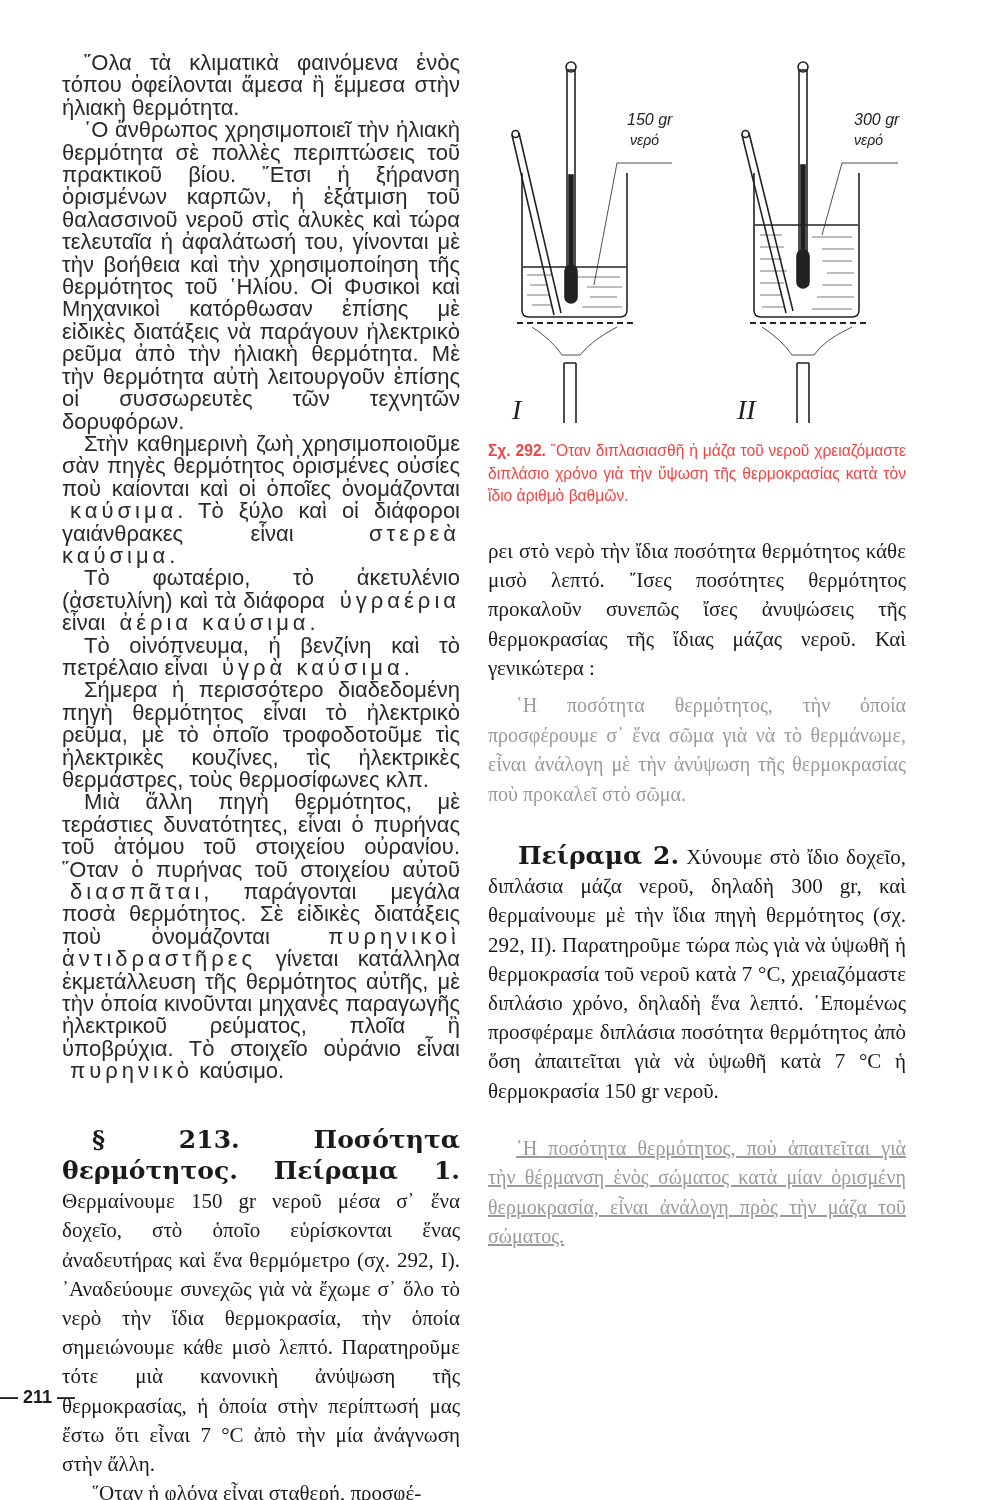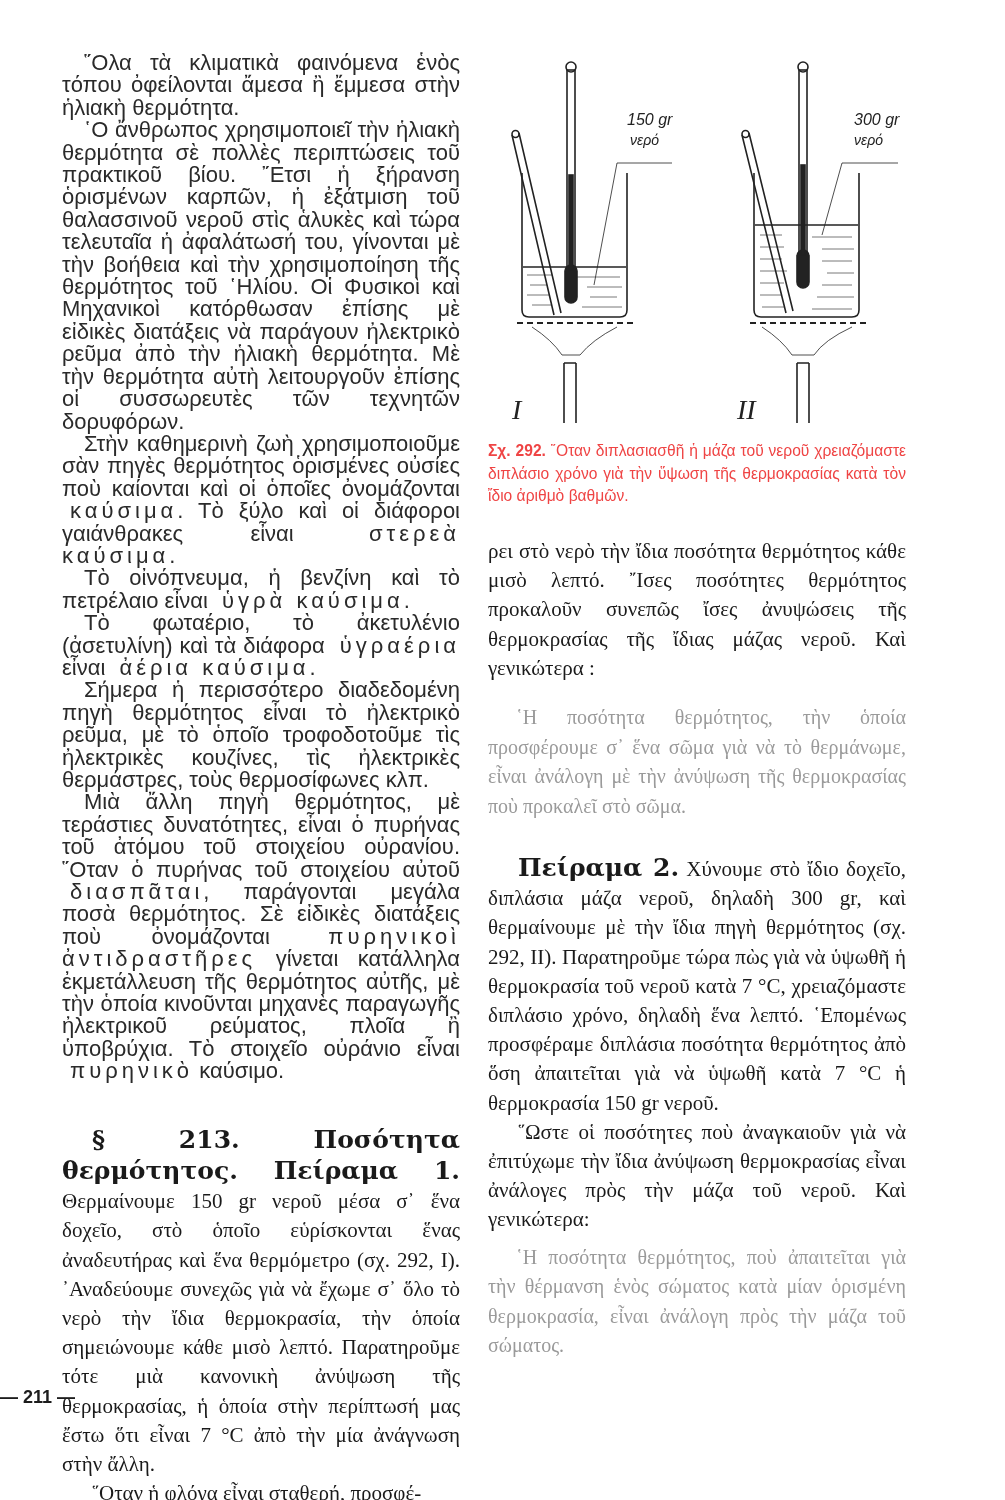--- a/index.html
+++ b/index.html
@@ -21,22 +21,22 @@
   .section-head { font-family: "DejaVu Serif", serif; font-weight: bold; font-size: 25px; }
 </style>
 </head>
 <body>
 
 <div class="col left">
   <div class="small">
     <p>῞Ολα τὰ κλιματικὰ φαινόμενα ἑνὸς τόπου ὀφείλονται ἄμεσα ἢ ἔμμεσα στὴν ἡλιακὴ θερμότητα.</p>
     <p>῾Ο ἄνθρωπος χρησιμοποιεῖ τὴν ἡλιακὴ θερμότητα σὲ πολλὲς περιπτώσεις τοῦ πρακτικοῦ βίου. ῎Ετσι ἡ ξήρανση ὁρισμένων καρπῶν, ἡ ἐξάτμιση τοῦ θαλασσινοῦ νεροῦ στὶς ἁλυκὲς καὶ τώρα τελευταῖα ἡ ἀφαλάτωσή του, γίνονται μὲ τὴν βοήθεια καὶ τὴν χρησιμοποίηση τῆς θερμότητος τοῦ ῾Ηλίου. Οἱ Φυσικοὶ καὶ Μηχανικοὶ κατόρθωσαν ἐπίσης μὲ εἰδικὲς διατάξεις νὰ παράγουν ἠλεκτρικὸ ρεῦμα ἀπὸ τὴν ἡλιακὴ θερμότητα. Μὲ τὴν θερμότητα αὐτὴ λειτουργοῦν ἐπίσης οἱ συσσωρευτὲς τῶν τεχνητῶν δορυφόρων.</p>
     <p><span>Στὴν καθημερινὴ ζωὴ χρησιμοποιοῦμε σὰν πηγὲς θερμότητος ὁρισμένες οὐσίες ποὺ καίονται καὶ οἱ ὁποῖες ὀνομάζονται </span><span class="sp">καύσιμα</span><span>. Τὸ ξύλο καὶ οἱ διάφοροι γαιάνθρακες εἶναι </span><span class="sp">στερεὰ καύσιμα</span><span>.</span></p>
+    <p><span>Τὸ φωταέριο, τὸ ἀκετυλένιο (ἀσετυλίνη) καὶ τὰ διάφορα </span><span class="sp">ὑγραέρια</span><span> εἶναι </span><span class="sp">ἀέρια καύσιμα</span><span>.</span></p>
     <p><span>Τὸ οἰνόπνευμα, ἡ βενζίνη καὶ τὸ πετρέλαιο εἶναι </span><span class="sp">ὑγρὰ καύσιμα</span><span>.</span></p>
-    <p><span>Τὸ φωταέριο, τὸ ἀκετυλένιο (ἀσετυλίνη) καὶ τὰ διάφορα </span><span class="sp">ὑγραέρια</span><span> εἶναι </span><span class="sp">ἀέρια καύσιμα</span><span>.</span></p>
     <p>Σήμερα ἡ περισσότερο διαδεδομένη πηγὴ θερμότητος εἶναι τὸ ἠλεκτρικὸ ρεῦμα, μὲ τὸ ὁποῖο τροφοδοτοῦμε τὶς ἠλεκτρικὲς κουζίνες, τὶς ἠλεκτρικὲς θερμάστρες, τοὺς θερμοσίφωνες κλπ.</p>
     <p><span>Μιὰ ἄλλη πηγὴ θερμότητος, μὲ τεράστιες δυνατότητες, εἶναι ὁ πυρήνας τοῦ ἀτόμου τοῦ στοιχείου οὐρανίου. ῞Οταν ὁ πυρήνας τοῦ στοιχείου αὐτοῦ </span><span class="sp">διασπᾶται</span><span>, παράγονται μεγάλα ποσὰ θερμότητος. Σὲ εἰδικὲς διατάξεις ποὺ ὀνομάζονται </span><span class="sp">πυρηνικοὶ ἀντιδραστῆρες</span><span> γίνεται κατάλληλα ἐκμετάλλευση τῆς θερμότητος αὐτῆς, μὲ τὴν ὁποία κινοῦνται μηχανὲς παραγωγῆς ἠλεκτρικοῦ ρεύματος, πλοῖα ἢ ὑποβρύχια. Τὸ στοιχεῖο οὐράνιο εἶναι </span><span class="sp">πυρηνικὸ</span><span> καύσιμο.</span></p>
   </div>
 
   <div class="big" style="margin-top:42px;">
     <p><span class="section-head">§ 213. Ποσότητα θερμότητος. Πείραμα 1.</span><span> Θερμαίνουμε 150 gr νεροῦ μέσα σ᾿ ἕνα δοχεῖο, στὸ ὁποῖο εὑρίσκονται ἕνας ἀναδευτήρας καὶ ἕνα θερμόμετρο (σχ. 292, I). ᾿Αναδεύουμε συνεχῶς γιὰ νὰ ἔχωμε σ᾿ ὅλο τὸ νερὸ τὴν ἴδια θερμοκρασία, τὴν ὁποία σημειώνουμε κάθε μισὸ λεπτό. Παρατηροῦμε τότε μιὰ κανονικὴ ἀνύψωση τῆς θερμοκρασίας, ἡ ὁποία στὴν περίπτωσή μας ἔστω ὅτι εἶναι 7 °C ἀπὸ τὴν μία ἀνάγνωση στὴν ἄλλη.</span></p>
     <p>῞Οταν ἡ φλόγα εἶναι σταθερή, προσφέ-</p>
   </div>
 </div>
 
@@ -114,25 +114,24 @@
 </div>
 
 <div class="col right caption" style="top:440px;">
   <span class="lbl">Σχ. 292.</span><span> ῞Οταν διπλασιασθῆ ἡ μάζα τοῦ νεροῦ χρειαζόμαστε διπλάσιο χρόνο γιὰ τὴν ὕψωση τῆς θερμοκρασίας κατὰ τὸν ἴδιο ἀριθμὸ βαθμῶν.</span>
 </div>
 
 <div class="col right" style="top:537px;">
   <div class="big">
     <p style="text-indent:0">ρει στὸ νερὸ τὴν ἴδια ποσότητα θερμότητος κάθε μισὸ λεπτό. ῎Ισες ποσότητες θερμότητος προκαλοῦν συνεπῶς ἴσες ἀνυψώσεις τῆς θερμοκρασίας τῆς ἴδιας μάζας νεροῦ. Καὶ γενικώτερα :</p>
   </div>
-  <div class="rule" style="margin-top:20px;">
+  <div class="rule" style="margin-top:8px;">
     <p>῾Η ποσότητα θερμότητος, τὴν ὁποία προσφέρουμε σ᾿ ἕνα σῶμα γιὰ νὰ τὸ θερμάνωμε, εἶναι ἀνάλογη μὲ τὴν ἀνύψωση τῆς θερμοκρασίας ποὺ προκαλεῖ στὸ σῶμα.</p>
   </div>
   <div class="big" style="margin-top:32px;">
     <p><span class="section-head">Πείραμα 2.</span><span> Χύνουμε στὸ ἴδιο δοχεῖο, διπλάσια μάζα νεροῦ, δηλαδὴ 300 gr, καὶ θερμαίνουμε μὲ τὴν ἴδια πηγὴ θερμότητος (σχ. 292, II). Παρατηροῦμε τώρα πὼς γιὰ νὰ ὑψωθῆ ἡ θερμοκρασία τοῦ νεροῦ κατὰ 7 °C, χρειαζόμαστε διπλάσιο χρόνο, δηλαδὴ ἕνα λεπτό. ῾Επομένως προσφέραμε διπλάσια ποσότητα θερμότητος ἀπὸ ὅση ἀπαιτεῖται γιὰ νὰ ὑψωθῆ κατὰ 7 °C ἡ θερμοκρασία 150 gr νεροῦ.</span></p>
-    <p>῞Ωστε οἱ ποσότητες ποὺ ἀναγκαιοῦν γιὰ νὰ ἐπιτύχωμε τὴν ἴδια ἀνύψωση θερμοκρασίας εἶναι ἀνάλογες πρὸς τὴν μάζα τοῦ νεροῦ. Καὶ γενικώτερα:</p>
   </div>
-  <div class="rule" style="margin-top:8px;">
+  <div class="rule" style="margin-top:28px;text-decoration:underline;">
     <p>῾Η ποσότητα θερμότητος, ποὺ ἀπαιτεῖται γιὰ τὴν θέρμανση ἑνὸς σώματος κατὰ μίαν ὁρισμένη θερμοκρασία, εἶναι ἀνάλογη πρὸς τὴν μάζα τοῦ σώματος.</p>
   </div>
 </div>
 
 <div class="pagenum">— 211 —</div>
 
 </body></html>

